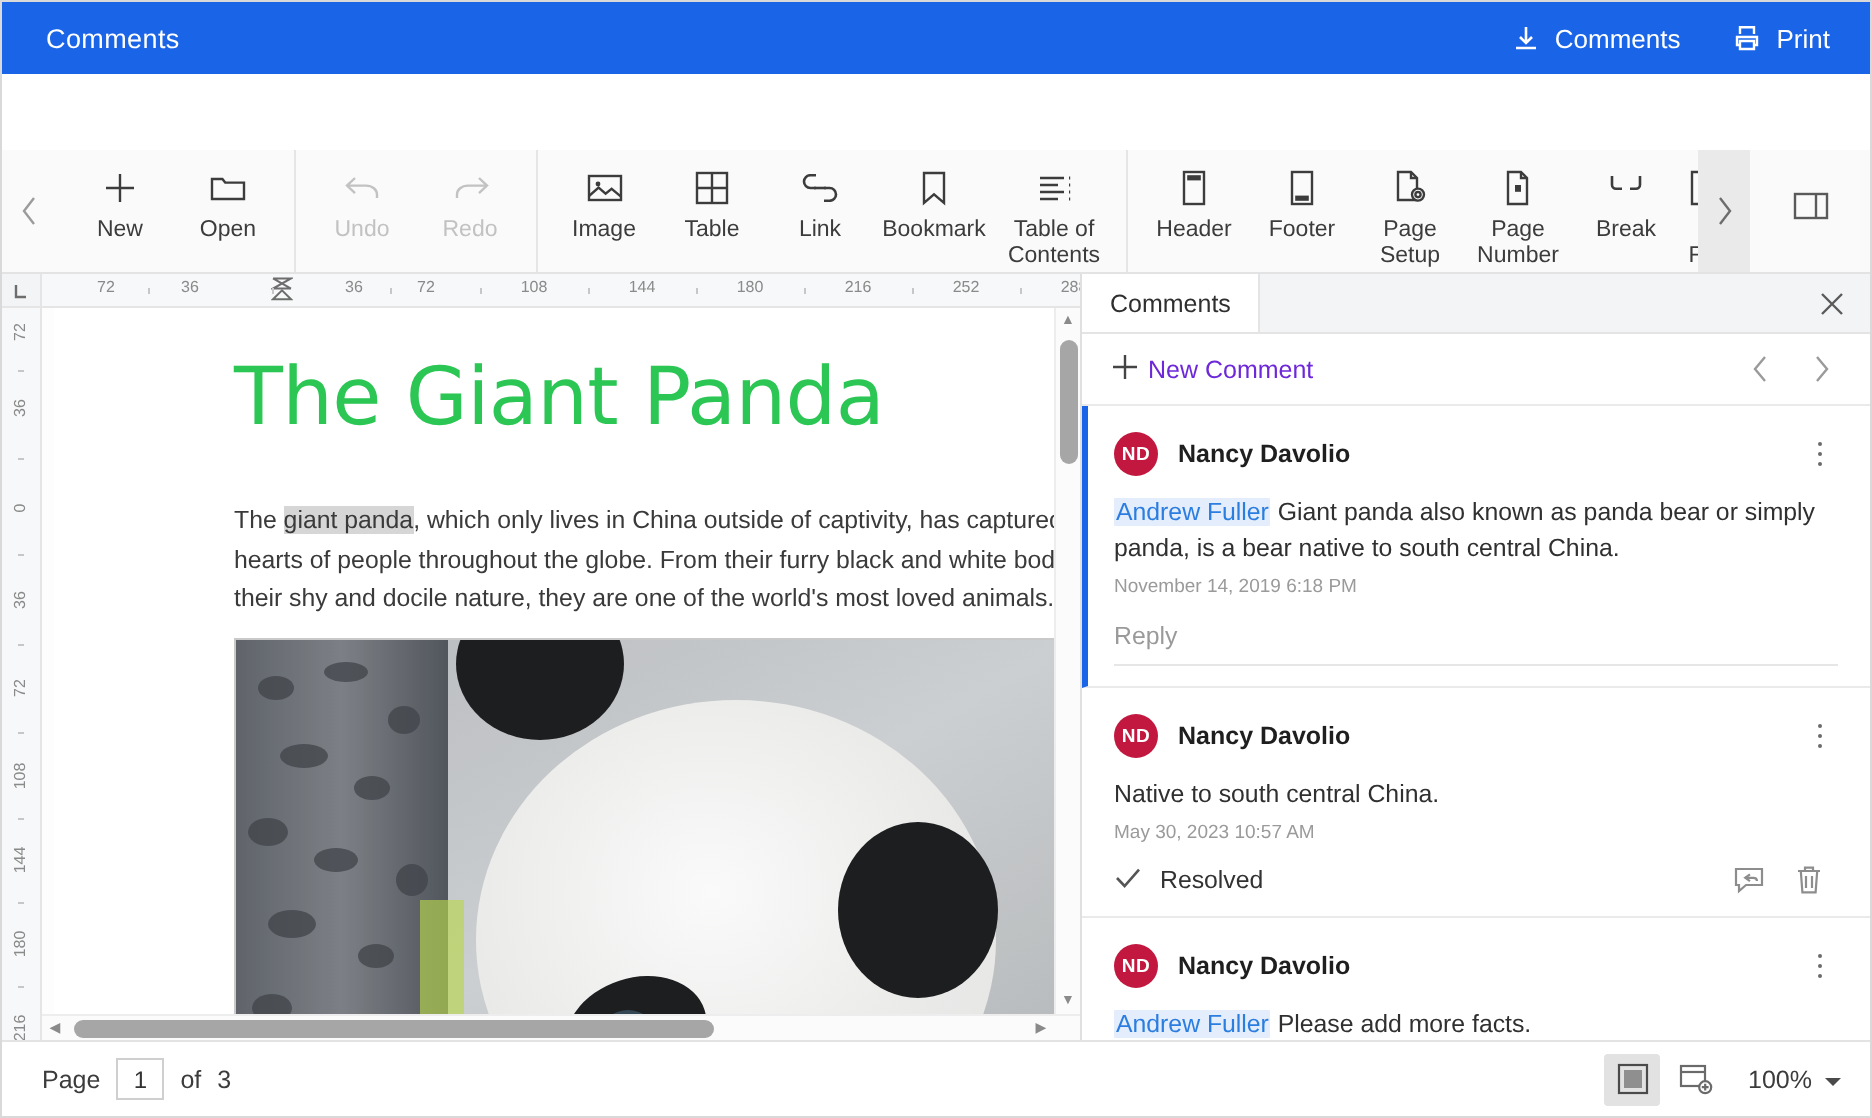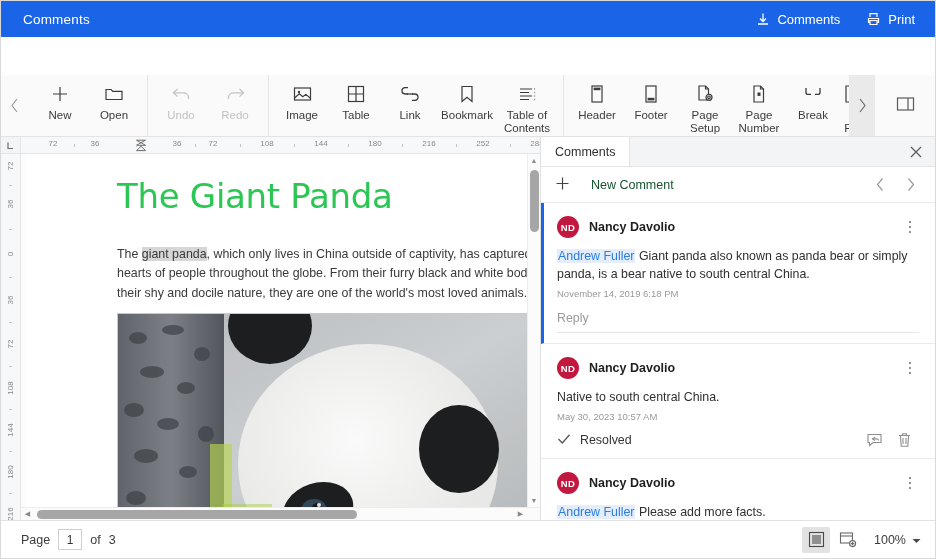--- a/index.html
+++ b/index.html
@@ -147,21 +147,21 @@
     overflow: hidden; min-width: 0;
     border-left: 6px solid #fdfdfd;
   }
   .page {
     position: absolute; left: 0; top: 0; right: 0;
     background: #fff;
     padding: 24px 0 0 90px;
   }
   .doc-title {
     font-family: "DejaVu Sans", sans-serif;
-    font-size: 34px; font-weight: 400;
+    font-size: 40px; font-weight: 400;
     color: #2bc653; letter-spacing: -0.3px;
     line-height: 1.08;
   }
   .doc-para {
     margin-top: 30px;
     font-size: 12.4px; line-height: 19.6px;
     color: #3a3a3a;
     width: 452px;
   }
   .hl { background: #d6d6d6; }
@@ -229,22 +229,22 @@
     width: 38px; display: flex; align-items: center; justify-content: center;
     color: #5a5a5a; cursor: pointer;
   }
   .cpanel-actions {
     height: 36px; flex: 0 0 36px;
     display: flex; align-items: center;
     border-bottom: 1px solid #eaeaea;
     padding: 0 10px 0 14px;
   }
   .new-comment {
-    display: flex; align-items: center; gap: 21px;
-    font-size: 12.5px; color: #14532d; cursor: pointer;
+    display: flex; align-items: center; gap: 4px;
+    font-size: 12.5px; color: #6d28d9; cursor: pointer;
   }
   .cpanel-actions .sp { flex: 1; }
   .navbtn {
     width: 30px; height: 26px;
     display: flex; align-items: center; justify-content: center;
     color: #9a9a9a; cursor: pointer;
   }
   .clist { flex: 1; overflow: hidden; }
   .citem {
     border-bottom: 1px solid #eaeaea;

